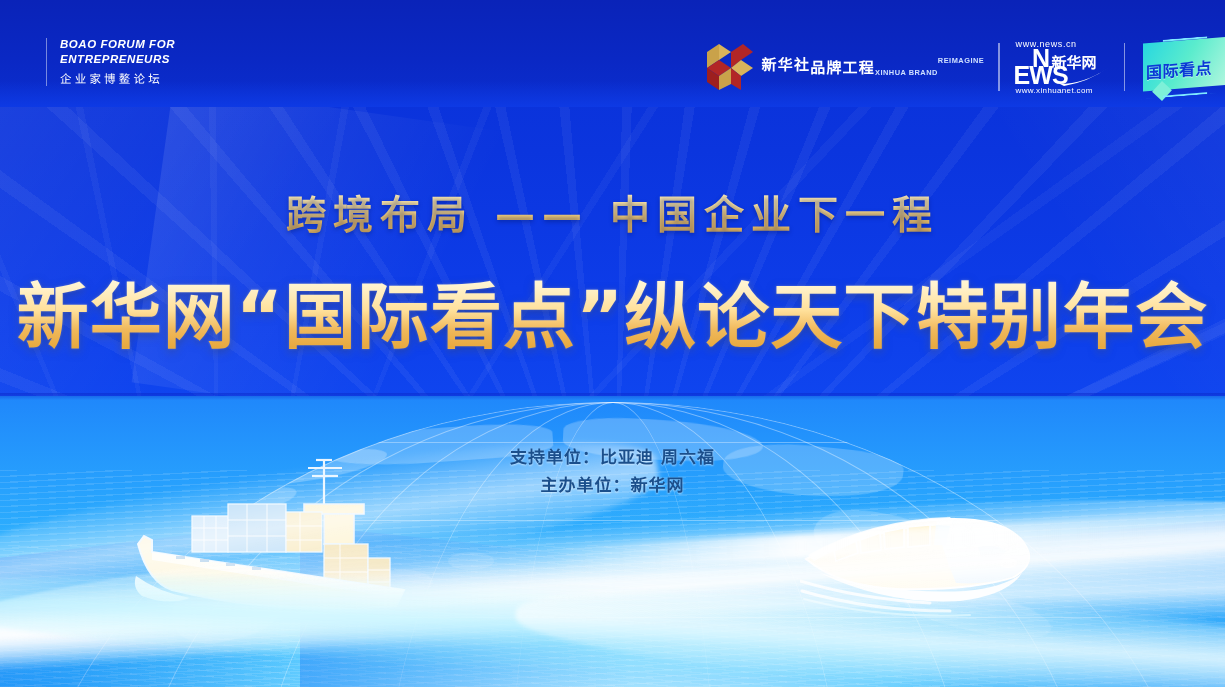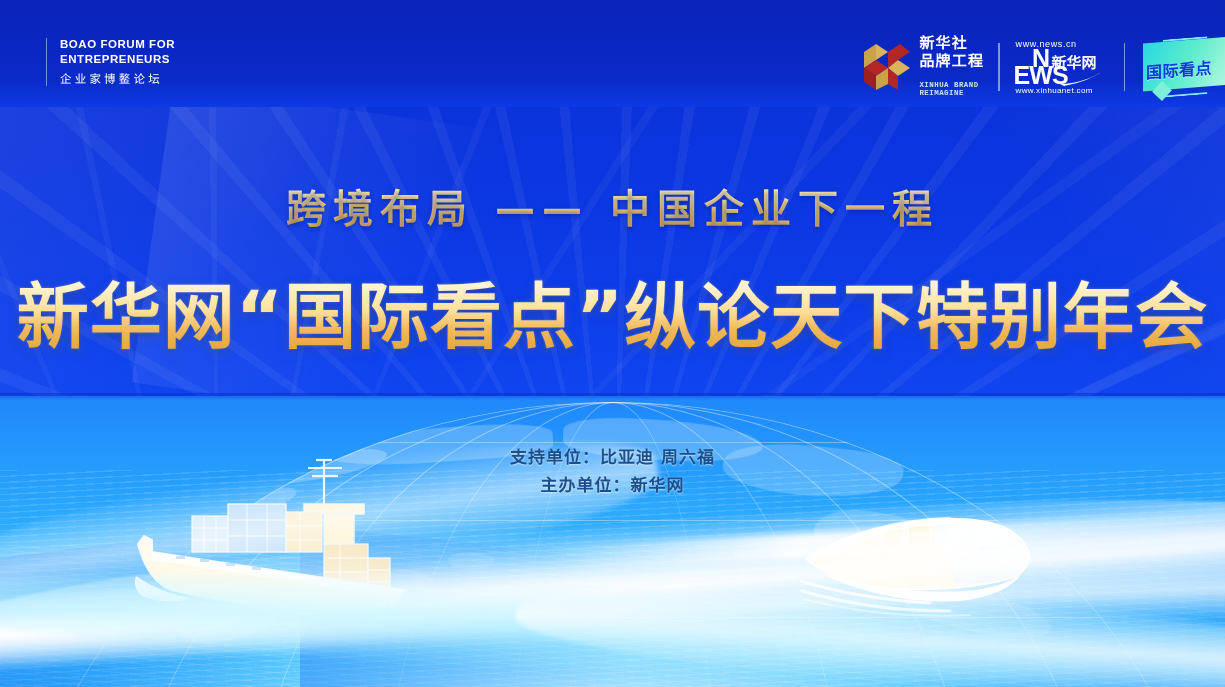--- a/index.html
+++ b/index.html
@@ -162,29 +162,29 @@
     background:linear-gradient(90deg, rgba(255,255,255,0), rgba(255,255,255,.95) 35%, rgba(255,255,255,0));
     transform:rotate(-3deg); filter:blur(3px); pointer-events:none;
   }
 
   
   .logobar{ position:absolute; left:0; top:0; width:100%; height:107px; }
 
   .boao{ position:absolute; left:46px; top:38px; display:flex; align-items:center; gap:13px; }
   .boao-mark{ position:relative; width:78px; height:60px; }
   .boao-txt{ display:flex; flex-direction:column; gap:1px; padding-left:13px; border-left:1.4px solid rgba(255,255,255,.45); }
-  .boao-en{ color:#fff; font-size:11.5px; font-weight:700; letter-spacing:.55px; line-height:13.5px; }
+  .boao-en{ color:#fff; font-size:11.5px; font-weight:700; letter-spacing:.55px; line-height:13.5px;font-style:italic; }
   .boao-cn{ color:#fff; font-size:11.5px; letter-spacing:3.2px; margin-top:3px; }
 
   .rightlogos{ position:absolute; right:0; top:36px; display:flex; align-items:center; height:62px; }
   .rl-sep{ width:1.4px; height:48px; background:rgba(255,255,255,.5); margin:0 14px; }
 
   .xbrand{ display:flex; align-items:center; gap:9px; }
   .xbrand-mark{ width:46px; height:46px; position:relative; }
-  .xb-t{ display:flex; flex-direction:column; line-height:1;font-family:Liberation Mono, monospace; }
+  .xb-t{ display:flex; line-height:1; }
   .xb-cn1{ color:#fff; font-size:15px; font-weight:700; letter-spacing:1.2px; }
   .xb-cn2{ color:#fff; font-size:15px; font-weight:700; letter-spacing:1.2px; margin-top:3px; }
   .xb-en{ color:#cfe0ff; font-size:7.4px; font-weight:700; letter-spacing:.5px; margin-top:12px; }
   .xb-en2{ color:#cfe0ff; font-size:7.4px; font-weight:700; letter-spacing:.5px; margin-top:0; }
 
   .xnet{ position:relative; width:96px; height:56px;text-align:center; }
   .xnet .url-top{ position:absolute; left:2px; top:0; color:#fff; font-size:9px; letter-spacing:.6px; }
   .xnet .url-bot{ position:absolute; left:2px; bottom:0; color:#fff; font-size:8px; letter-spacing:.35px; }
   .xnet .news{ position:absolute; left:0; top:11px; color:#fff; font-size:25px; font-weight:900; letter-spacing:-1px; line-height:17px; }
   .xnet .news span{ display:block; }
@@ -208,21 +208,21 @@
     background:#7df0d8; transform:skewY(-4.5deg) rotate(45deg);
   }
   .badge-txt{
     position:absolute; left:7px; top:19px; font-size:16px; font-weight:900;
     color:#0b3ad6; letter-spacing:.5px; transform:skewY(-4.5deg);
     text-shadow:0 1px 0 rgba(255,255,255,.5);
   }
 
   
   .sub-title{
-    position:absolute; left:0; right:0; top:177px; text-align:center;
+    position:absolute; left:0; right:0; top:183px; text-align:center;
     font-family:"DejaVu Sans","Liberation Sans",sans-serif;
     font-size:40px; font-weight:700; letter-spacing:7px;
     background:linear-gradient(180deg,#fff4cf 0%, #ffe6a0 38%, #f5c86a 64%, #e9b24f 100%);
     -webkit-background-clip:text; background-clip:text; color:transparent;
     text-shadow:0 2px 4px rgba(0,20,90,.35);
     white-space:nowrap;
   }
   .main-title{
     position:absolute; left:0; right:0; top:258px; text-align:center;
     font-family:"DejaVu Sans","Liberation Sans",sans-serif;

